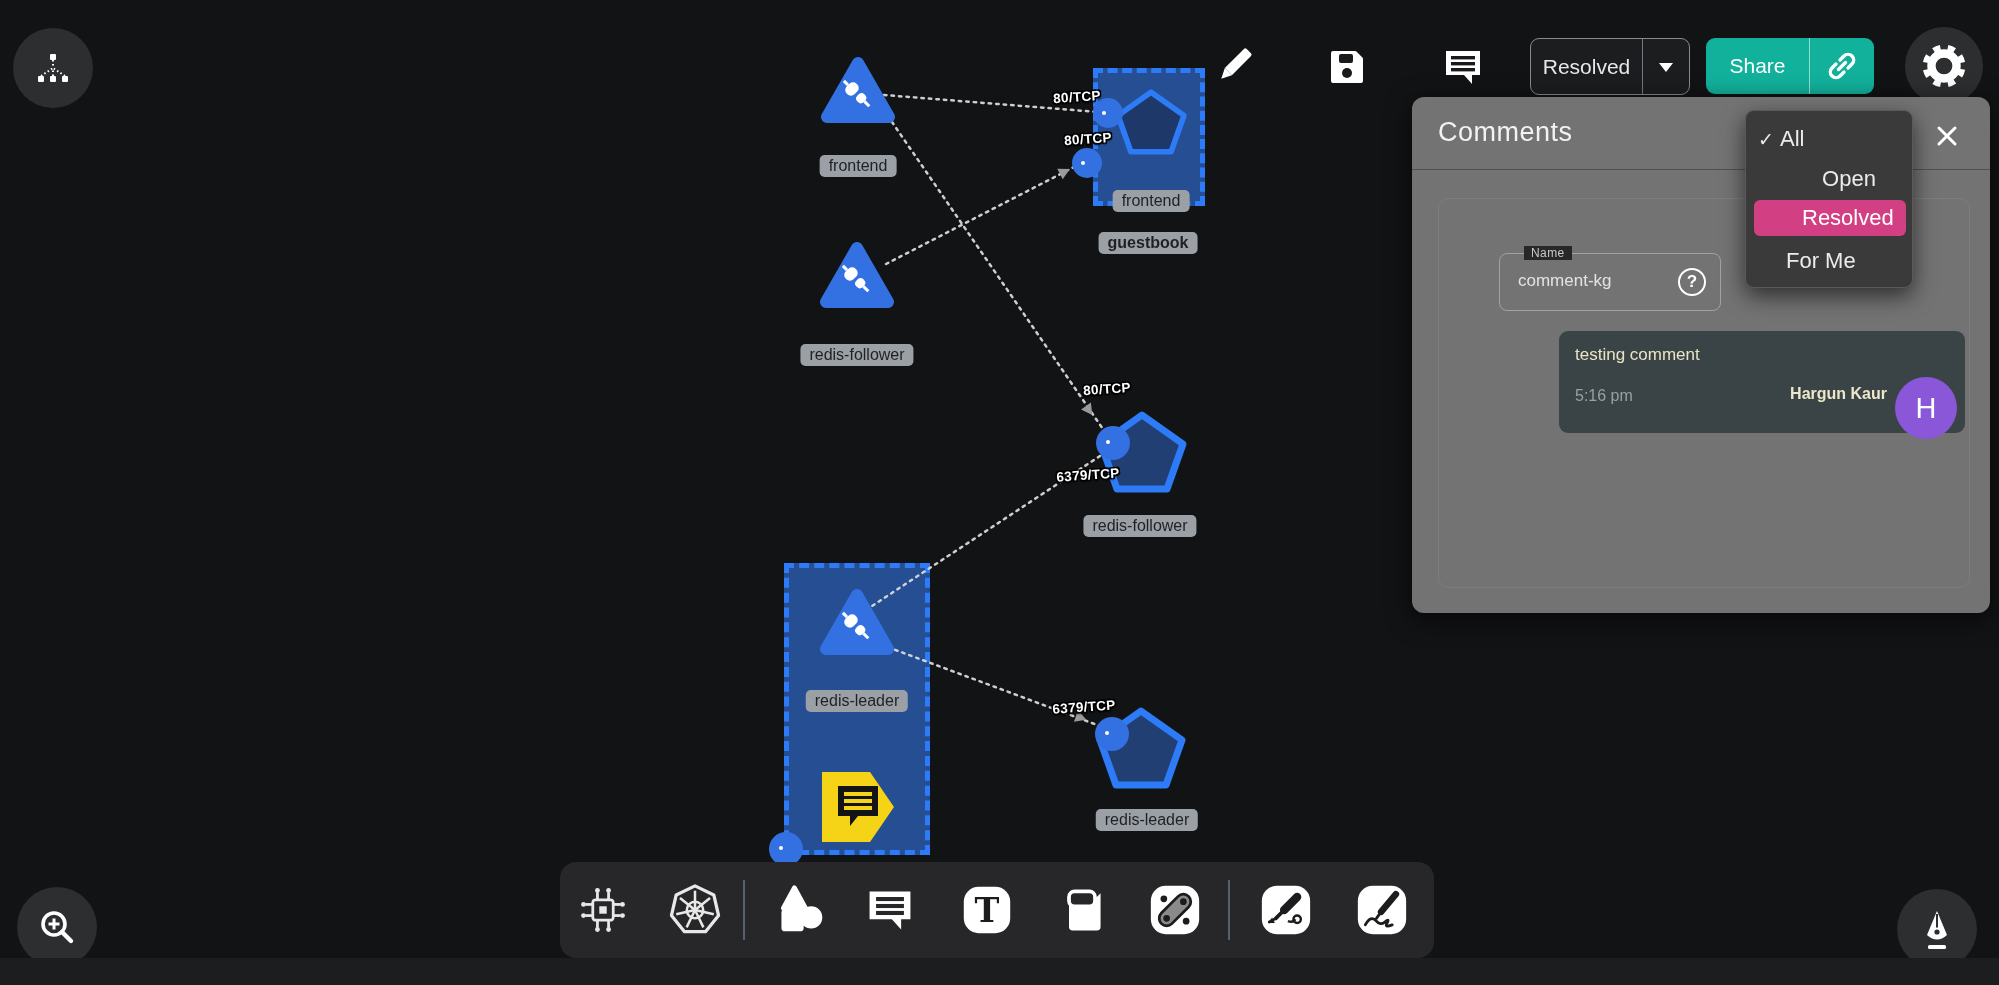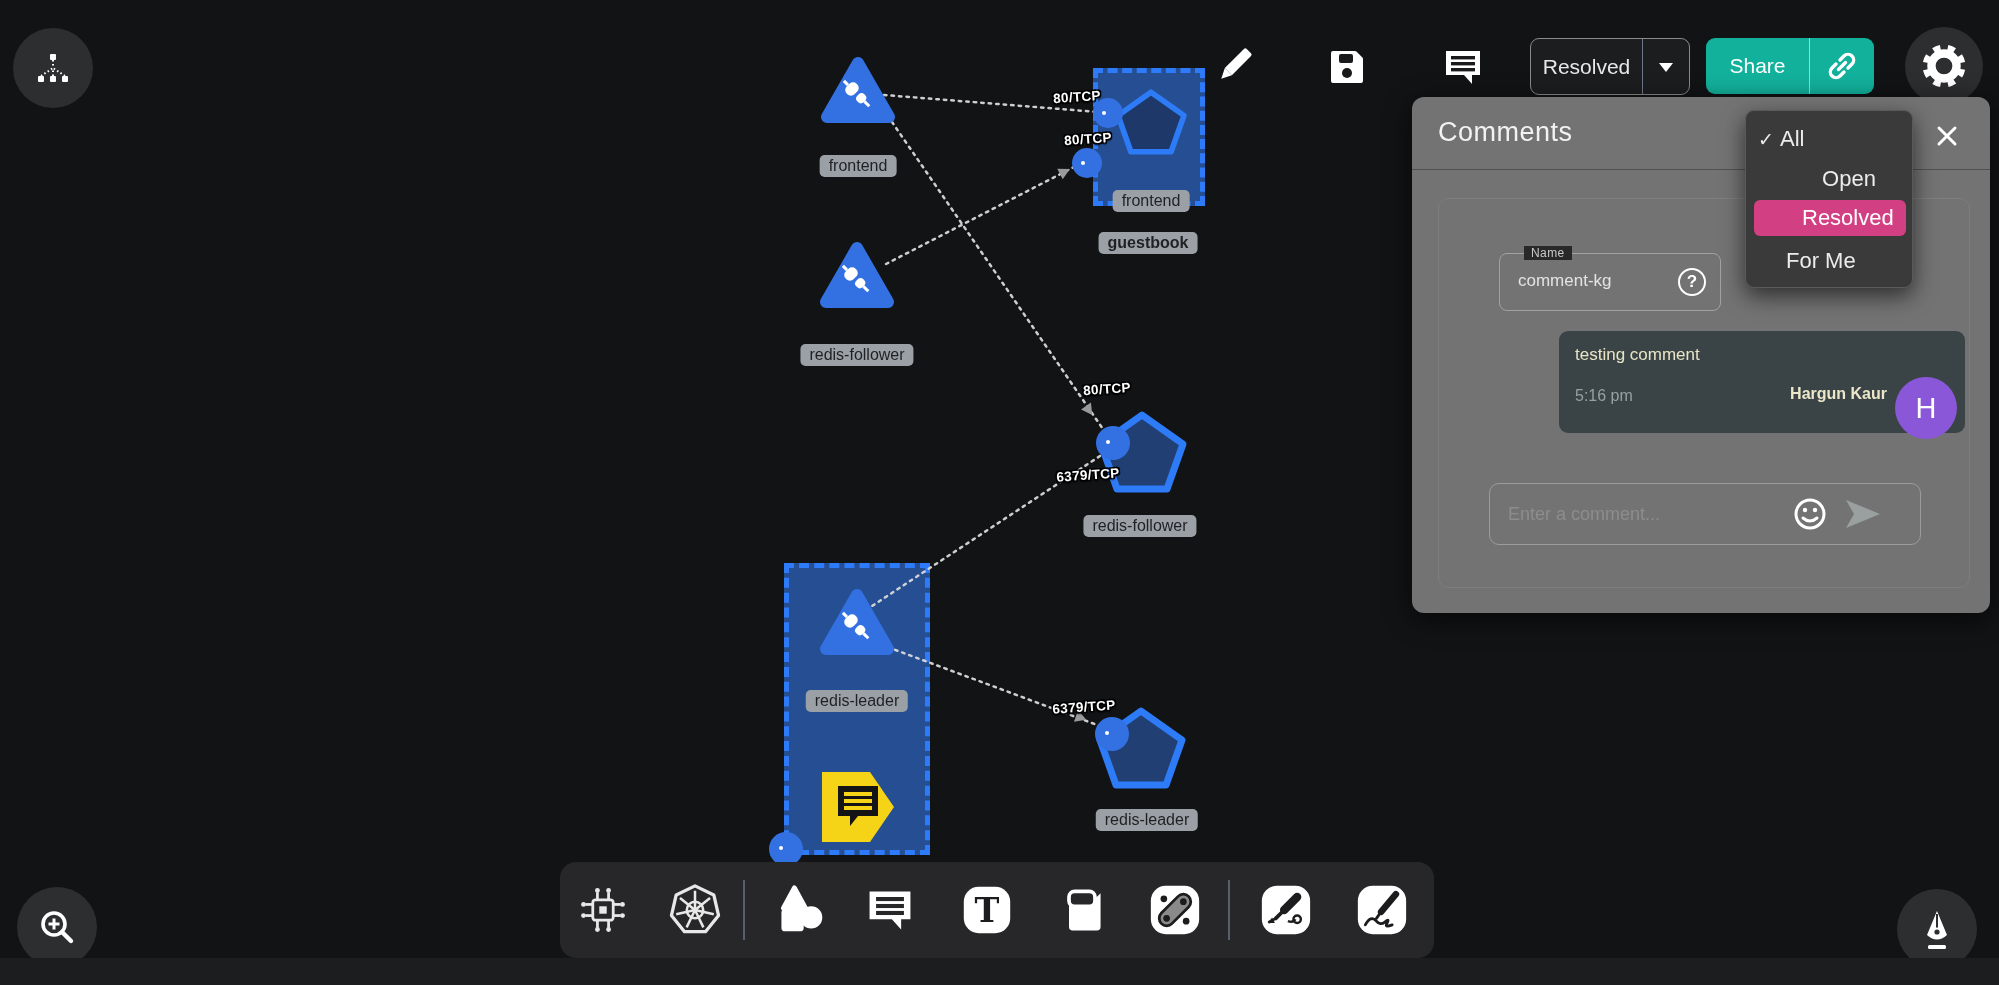--- a/index.html
+++ b/index.html
@@ -301,36 +301,20 @@
         <span class="help-circle">?</span>
       </div>
 
       <div class="comment-card">
         <span class="comment-text">testing comment</span>
         <span class="comment-time">5:16 pm</span>
         <span class="comment-author">Hargun Kaur</span>
         <span class="avatar">H</span>
       </div>
 
-      <div class="comment-input-wrap">
-        <input class="comment-input" placeholder="Enter a comment..." style="">
-        <span class="smiley">
-          <svg width="36" height="36" viewBox="0 0 36 36">
-            <circle cx="18" cy="18" r="14" fill="none" stroke="#fff" stroke-width="3"></circle>
-            <circle cx="13" cy="14" r="2.2" fill="#fff"></circle>
-            <circle cx="23" cy="14" r="2.2" fill="#fff"></circle>
-            <path d="M11,22 Q18,28 25,22" fill="none" stroke="#fff" stroke-width="3" stroke-linecap="round"></path>
-          </svg>
-        </span>
-        <span class="send">
-          <svg width="38" height="32" viewBox="0 0 38 32">
-            <path d="M2,2 L36,16 L2,30 L10,16 Z" fill="#9aa0a0"></path>
-          </svg>
-        </span>
-      </div>
     </div>
   </div>
 
   <div class="dropdown">
     <div class="dd-item" style="top:8px;">
       <span class="dd-check">✓</span>
       <span class="dd-text dd-text-after-check">All</span>
     </div>
     <div class="dd-item" style="top:48px;justify-content:center;">
       <span class="dd-text">Open</span>

